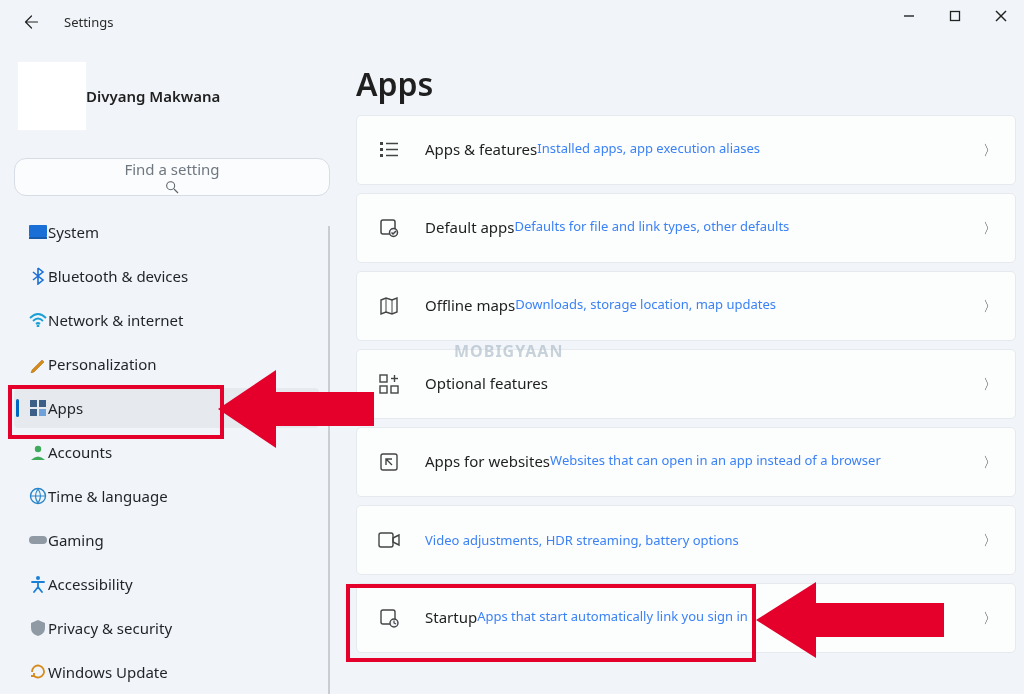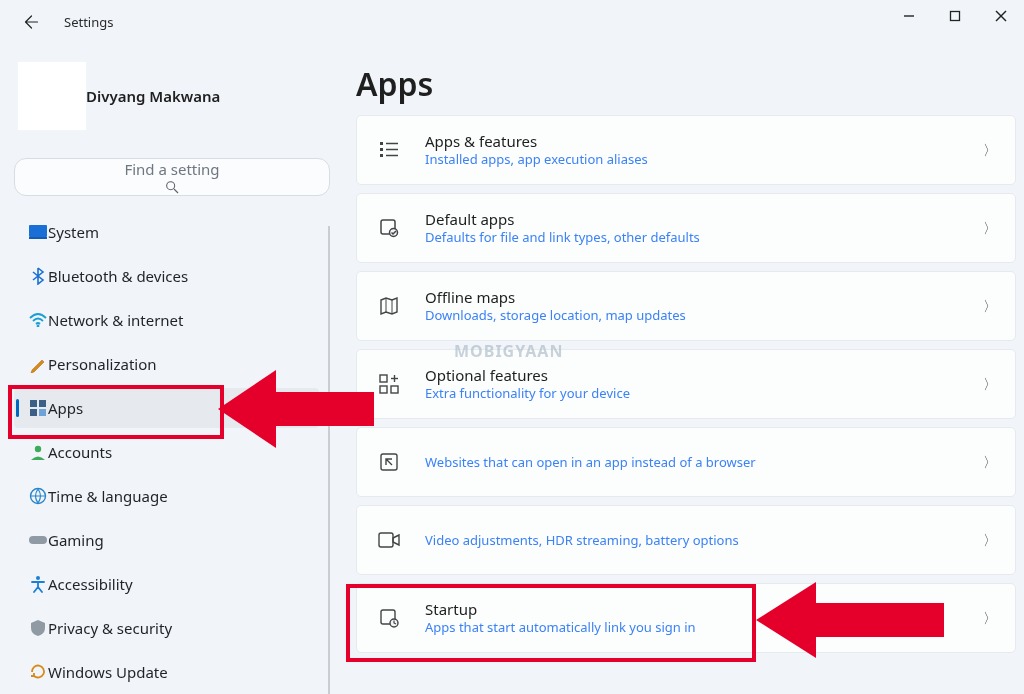--- a/index.html
+++ b/index.html
@@ -145,21 +145,21 @@
   }
   .tile .ticon {
     width: 28px; height: 28px;
     display: flex; align-items: center; justify-content: center;
     color: #333;
     flex: 0 0 28px;
     margin-right: 22px;
   }
   .tile .ttxt {
     display: flex;
-    flex-direction: column;
+    flex-direction: row;
     line-height: 1.3;
   }
   .tile .ttxt .tl {
     font-size: 15px;
     color: #1f1f1f;
   }
   .tile .ttxt .td {
     font-size: 13px;
     color: #3b82f6;
   }
@@ -456,33 +456,33 @@
         <svg width="22" height="22" viewBox="0 0 22 22">
             <rect x="2" y="2" width="7" height="7" fill="none" stroke="#444" stroke-width="1.4"></rect>
             <rect x="2" y="13" width="7" height="7" fill="none" stroke="#444" stroke-width="1.4"></rect>
             <rect x="13" y="13" width="7" height="7" fill="none" stroke="#444" stroke-width="1.4"></rect>
             <line x1="16.5" y1="2" x2="16.5" y2="9" stroke="#444" stroke-width="1.4"></line>
             <line x1="13" y1="5.5" x2="20" y2="5.5" stroke="#444" stroke-width="1.4"></line>
           </svg>
       </span>
       <span class="ttxt">
         <span class="tl">Optional features</span>
-        <span class="td">Extra functionality for your device</span>
       </span>
       <span class="chev">〉</span>
     </div>
 
     <div class="tile">
       <span class="ticon">
         <svg width="22" height="22" viewBox="0 0 22 22">
             <rect x="3" y="3" width="16" height="16" rx="2" fill="none" stroke="#444" stroke-width="1.4"></rect>
             <path d="M8 8 L14 14 M14 8 H8 V14" fill="none" stroke="#444" stroke-width="1.4"></path>
           </svg>
       </span>
       <span class="ttxt">
+        <span class="tl">Apps for websites</span>
         <span class="td">Websites that can open in an app instead of a browser</span>
       </span>
       <span class="chev">〉</span>
     </div>
 
     <div class="tile">
       <span class="ticon">
         <svg width="24" height="18" viewBox="0 0 24 18">
             <rect x="2" y="2" width="14" height="14" rx="2" fill="none" stroke="#444" stroke-width="1.4"></rect>
             <path d="M16 7 L22 4 V14 L16 11 Z" fill="none" stroke="#444" stroke-width="1.4"></path>

